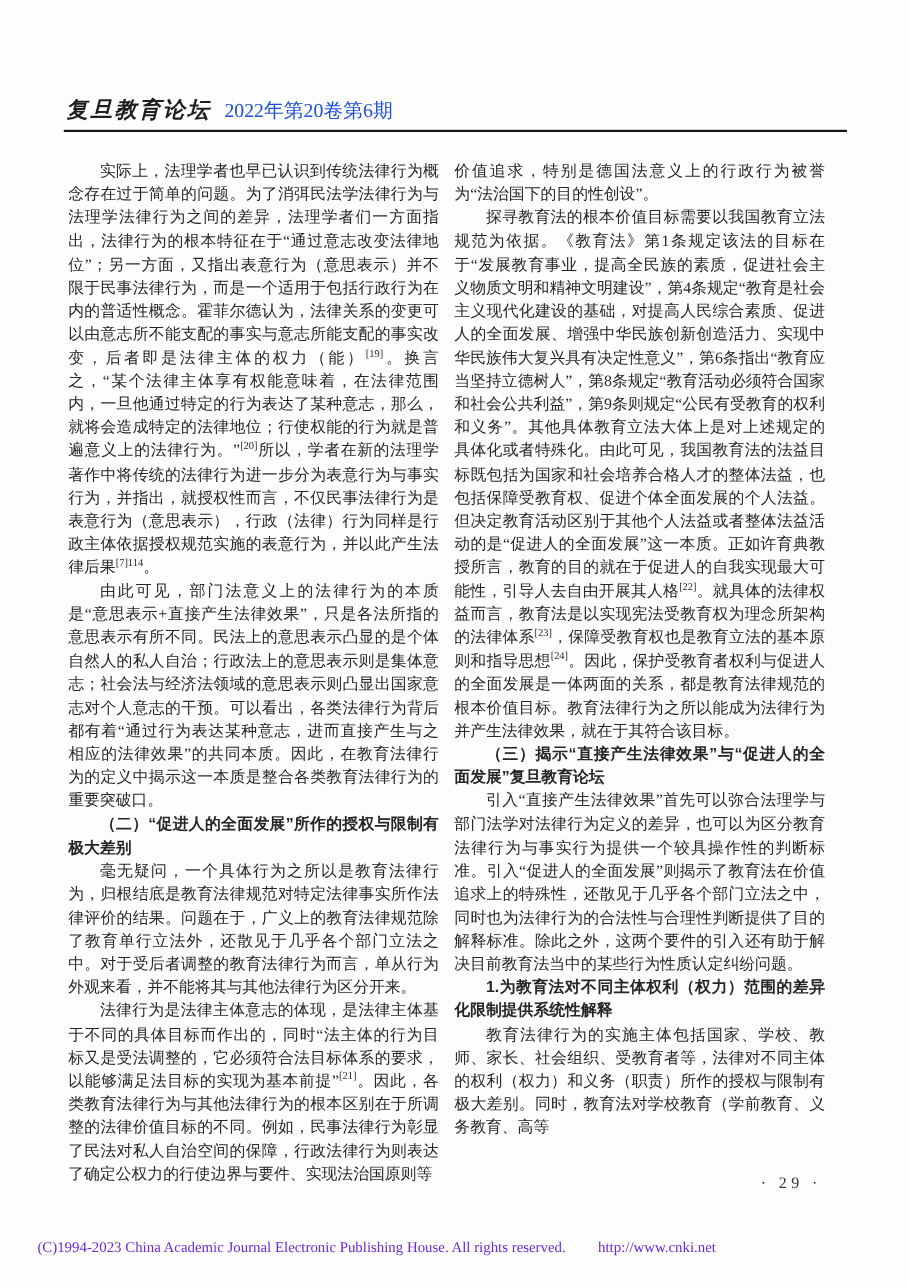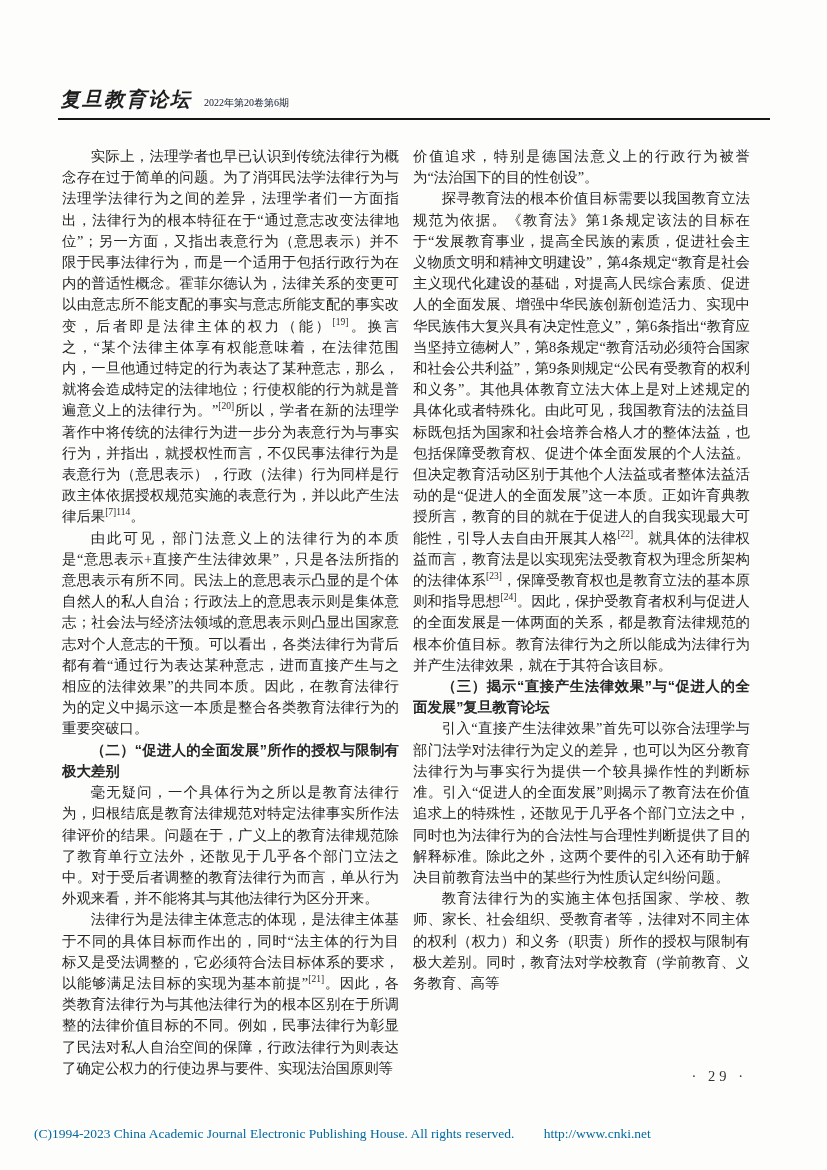--- a/index.html
+++ b/index.html
@@ -28,22 +28,22 @@
   .journal-cn {
     font-family: "Liberation Serif", "DejaVu Serif", serif;
     font-weight: bold;
     font-style: italic;
     font-size: 20px;
     letter-spacing: 2px;
     color: #1e1e1e;
     white-space: nowrap;
   }
   .issue-cn {
-    font-size: 10px;
-    color: #0f172a;
+    font-size: 18px;
+    color: #1d4ed8;
     margin-left: 8px;
     white-space: nowrap;
   }
   .journal-en {
     font-family: "Liberation Sans", "DejaVu Sans", sans-serif;
     font-weight: bold;
     font-size: 13px;
     letter-spacing: 0.2px;
     word-spacing: 4px;
     color: #1e1e1e;
@@ -99,21 +99,21 @@
     letter-spacing: 4px;
   }
   
   .page-footer {
     position: absolute;
     top: 1126px;
     left: 34px;
     right: 20px;
     font-family: "Liberation Serif", "DejaVu Serif", serif;
     font-size: 13.5px;
-    color: #0369a1;
+    color: #6d28d9;
     white-space: nowrap;
   }
   .footer-url { margin-left: 26px; }
 </style>
 </head>
 <body>
 
 <div class="page">
 
   <header class="page-header">
@@ -133,20 +133,21 @@
       <p class="para heading">（二）“促进人的全面发展”所作的授权与限制有极大差别</p>
       <p class="para">毫无疑问，一个具体行为之所以是教育法律行为，归根结底是教育法律规范对特定法律事实所作法律评价的结果。问题在于，广义上的教育法律规范除了教育单行立法外，还散见于几乎各个部门立法之中。对于受后者调整的教育法律行为而言，单从行为外观来看，并不能将其与其他法律行为区分开来。</p>
       <p class="para">法律行为是法律主体意志的体现，是法律主体基于不同的具体目标而作出的，同时“法主体的行为目标又是受法调整的，它必须符合法目标体系的要求，以能够满足法目标的实现为基本前提”<sup>[21]</sup>。因此，各类教育法律行为与其他法律行为的根本区别在于所调整的法律价值目标的不同。例如，民事法律行为彰显了民法对私人自治空间的保障，行政法律行为则表达了确定公权力的行使边界与要件、实现法治国原则等</p>
     </div>
 
     <div class="column">
       <p class="noindent">价值追求，特别是德国法意义上的行政行为被誉为“法治国下的目的性创设”。</p>
       <p class="para">探寻教育法的根本价值目标需要以我国教育立法规范为依据。《教育法》第1条规定该法的目标在于“发展教育事业，提高全民族的素质，促进社会主义物质文明和精神文明建设”，第4条规定“教育是社会主义现代化建设的基础，对提高人民综合素质、促进人的全面发展、增强中华民族创新创造活力、实现中华民族伟大复兴具有决定性意义”，第6条指出“教育应当坚持立德树人”，第8条规定“教育活动必须符合国家和社会公共利益”，第9条则规定“公民有受教育的权利和义务”。其他具体教育立法大体上是对上述规定的具体化或者特殊化。由此可见，我国教育法的法益目标既包括为国家和社会培养合格人才的整体法益，也包括保障受教育权、促进个体全面发展的个人法益。但决定教育活动区别于其他个人法益或者整体法益活动的是“促进人的全面发展”这一本质。正如许育典教授所言，教育的目的就在于促进人的自我实现最大可能性，引导人去自由开展其人格<sup>[22]</sup>。就具体的法律权益而言，教育法是以实现宪法受教育权为理念所架构的法律体系<sup>[23]</sup>，保障受教育权也是教育立法的基本原则和指导思想<sup>[24]</sup>。因此，保护受教育者权利与促进人的全面发展是一体两面的关系，都是教育法律规范的根本价值目标。教育法律行为之所以能成为法律行为并产生法律效果，就在于其符合该目标。</p>
       <p class="para heading">（三）揭示“直接产生法律效果”与“促进人的全面发展”复旦教育论坛</p>
       <p class="para">引入“直接产生法律效果”首先可以弥合法理学与部门法学对法律行为定义的差异，也可以为区分教育法律行为与事实行为提供一个较具操作性的判断标准。引入“促进人的全面发展”则揭示了教育法在价值追求上的特殊性，还散见于几乎各个部门立法之中，同时也为法律行为的合法性与合理性判断提供了目的解释标准。除此之外，这两个要件的引入还有助于解决目前教育法当中的某些行为性质认定纠纷问题。</p>
+      <p class="para heading">1.为教育法对不同主体权利（权力）范围的差异化限制提供系统性解释</p>
       <p class="para">教育法律行为的实施主体包括国家、学校、教师、家长、社会组织、受教育者等，法律对不同主体的权利（权力）和义务（职责）所作的授权与限制有极大差别。同时，教育法对学校教育（学前教育、义务教育、高等</p>
     </div>
 
   </main>
 
   <div class="page-number">· 29 ·</div>
 
   <footer class="page-footer">
     <span>(C)1994-2023 China Academic Journal Electronic Publishing House. All rights reserved.</span>
     <span class="footer-url">http://www.cnki.net</span>

